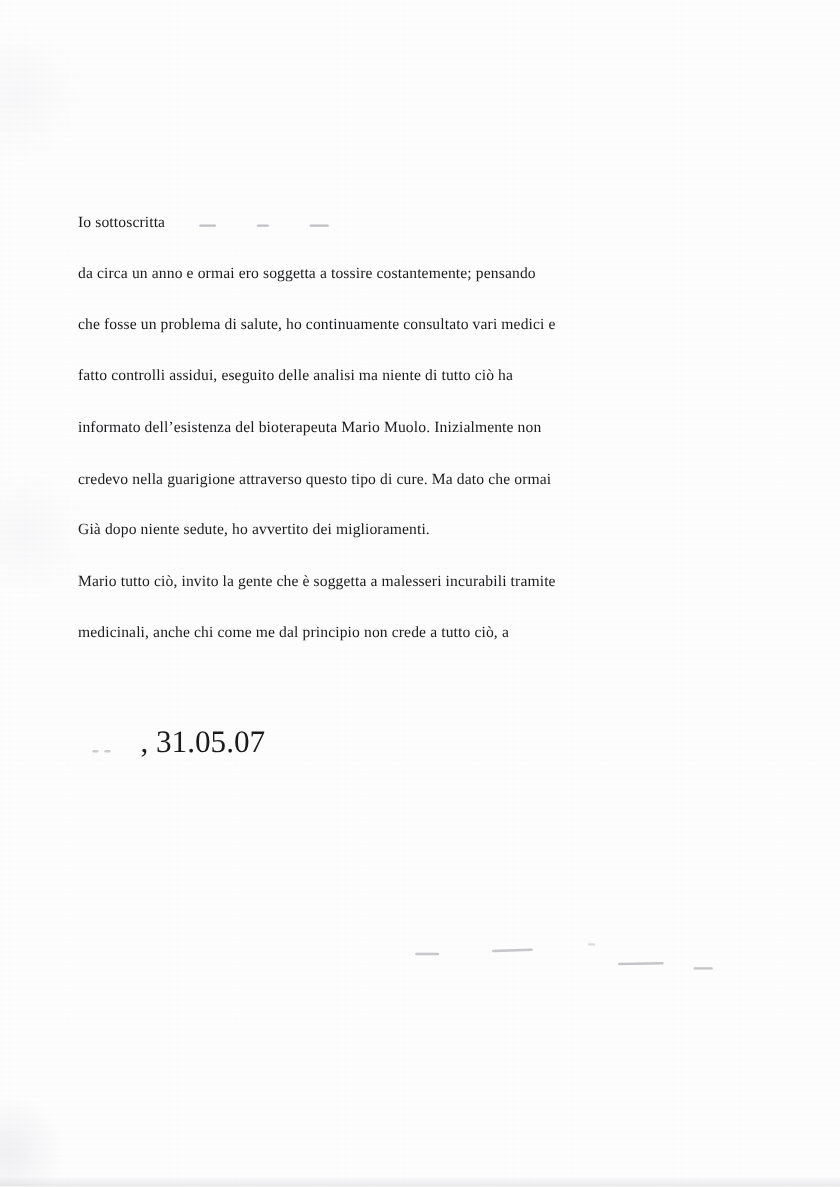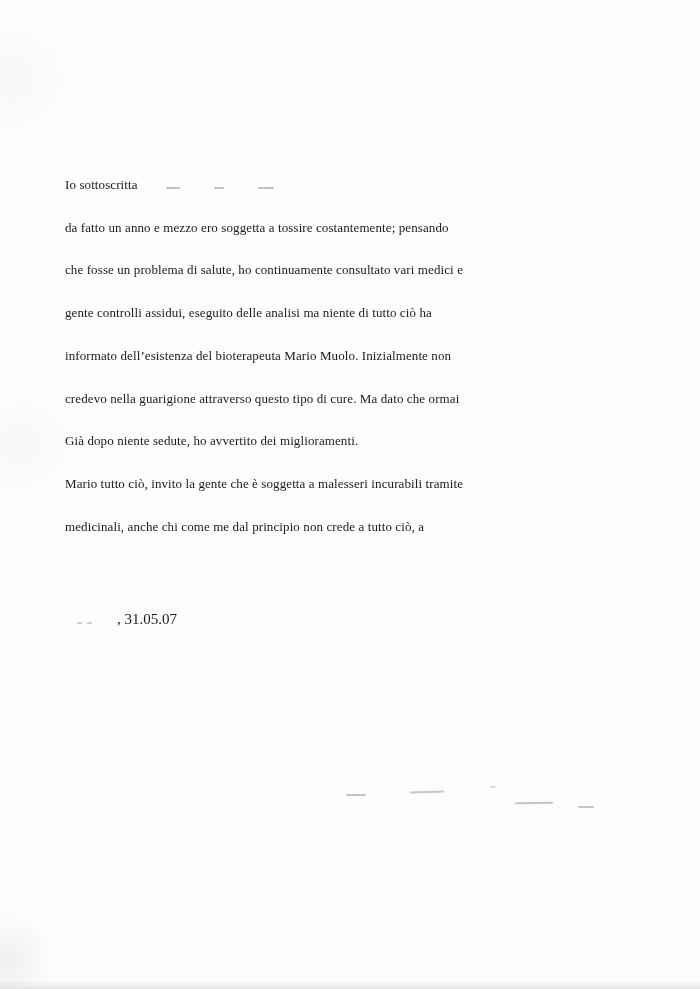--- a/index.html
+++ b/index.html
@@ -64,21 +64,21 @@
     border-radius: 1px;
     vertical-align: baseline;
   }
   .name-marks { margin-left: 28px; }
   .name-marks .mark { margin-right: 34px; }
   .name-marks .m1 { width: 14px; }
   .name-marks .m2 { width: 10px; }
   .name-marks .m3 { width: 16px; margin-right: 0; }
   .date-row {
     margin-top: 50px;
-    font-size: 15px;
+    font-size: 26px;
     line-height: 42.7px;
     white-space: nowrap;
   }
   .town-marks { margin-left: 12px; margin-right: 20px; }
   .town-marks .mark { width: 5px; margin-right: 5px; background: rgba(130,130,138,0.40); }
   
   .sig-marks {
     position: absolute;
     top: 782px;
     left: 340px;
@@ -101,23 +101,23 @@
 <body>
 
 <div class="page">
 
   <div class="letter">
 
     <div class="line">
       <span>Io sottoscritta</span><span class="redaction name-marks"><span class="mark m1"></span><span class="mark m2"></span><span class="mark m3"></span></span>
     </div>
 
-    <div class="line">da fatto un anno e mezzo ero soggetta a tossire costantemente; pensando</div>
+    <div class="line">da circa un anno e ormai ero soggetta a tossire costantemente; pensando</div>
     <div class="line">che fosse un problema di salute, ho continuamente consultato vari medici e</div>
-    <div class="line">gente controlli assidui, eseguito delle analisi ma niente di tutto ciò ha</div>
+    <div class="line">fatto controlli assidui, eseguito delle analisi ma niente di tutto ciò ha</div>
     <div class="line">informato dell’esistenza del bioterapeuta Mario Muolo. Inizialmente non</div>
     <div class="line">credevo nella guarigione attraverso questo tipo di cure. Ma dato che ormai</div>
     <div class="line">Già dopo niente sedute, ho avvertito dei miglioramenti.</div>
     <div class="line">Mario tutto ciò, invito la gente che è soggetta a malesseri incurabili tramite</div>
     <div class="line">medicinali, anche chi come me dal principio non crede a tutto ciò, a</div>
 
     <div class="date-row">
       <span class="redaction town-marks"><span class="mark"></span><span class="mark"></span></span><span>, 31.05.07</span>
     </div>
 

